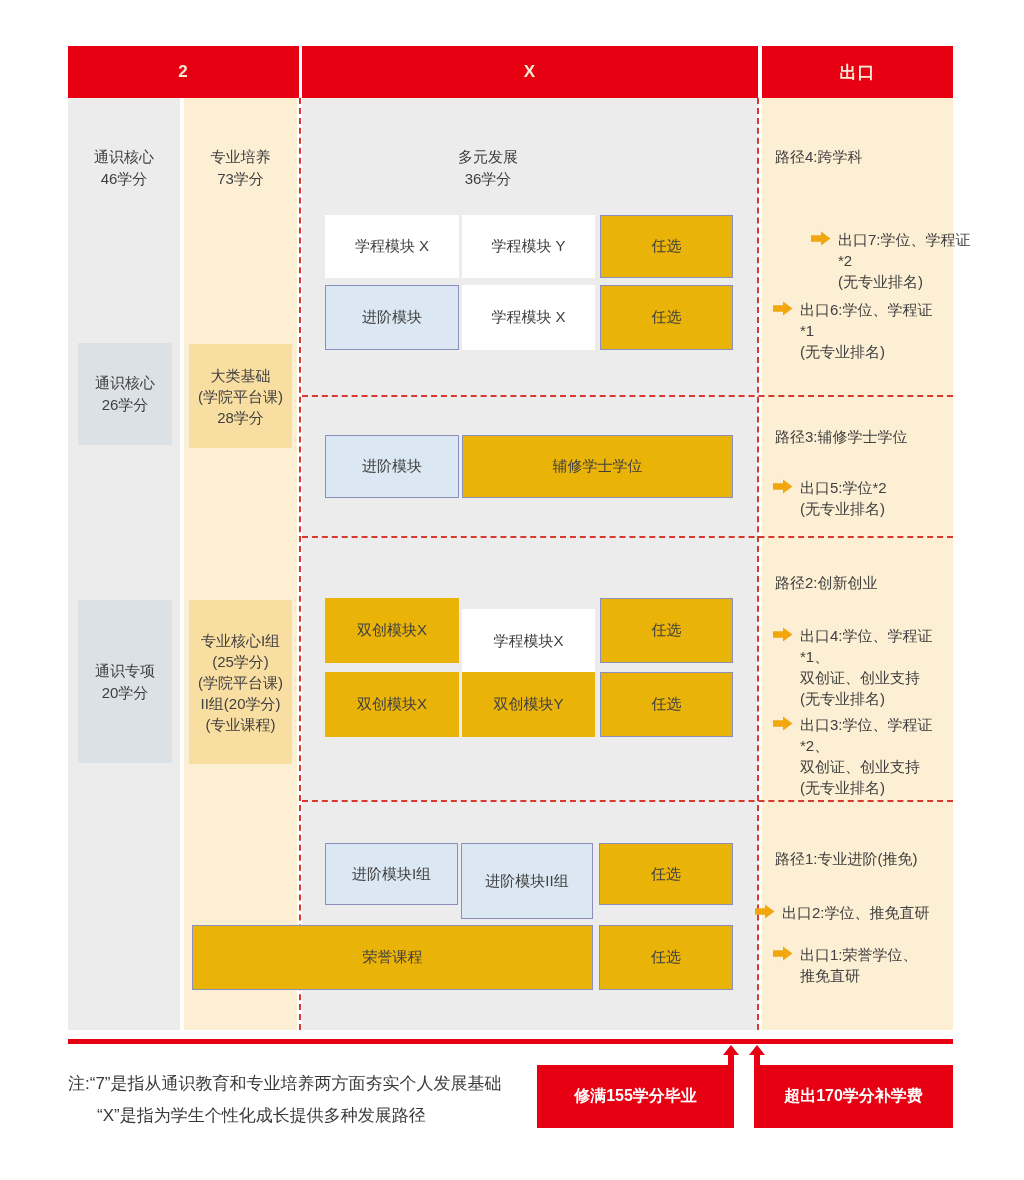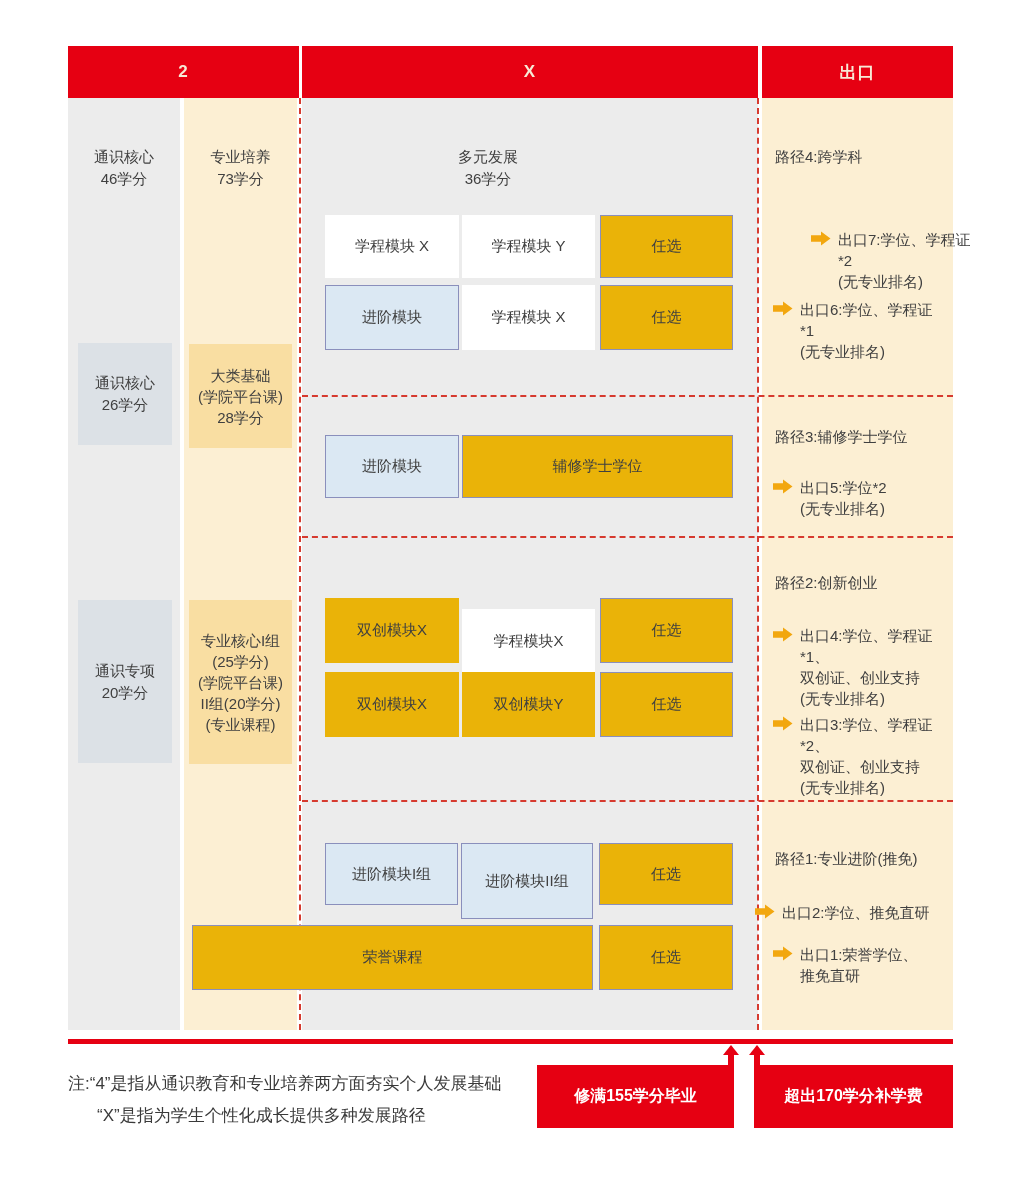--- a/index.html
+++ b/index.html
@@ -195,16 +195,16 @@
       <div class="stem"></div>
   </div>
   <div class="up-arrow" style="left:749px;top:1045px;">
     <div class="head"></div>
       <div class="stem"></div>
   </div>
 
   <div class="redbox" style="left:537px;top:1065px;width:197px;height:63px;">修满155学分毕业</div>
   <div class="redbox" style="left:754px;top:1065px;width:199px;height:63px;">超出170学分补学费</div>
 
-  <div class="note" style="left:68px;top:1072px;">注:“4”是指从通识教育和专业培养两方面夯实个人发展基础</div>
+  <div class="note" style="left:68px;top:1072px;">注:“7”是指从通识教育和专业培养两方面夯实个人发展基础</div>
   <div class="note" style="left:97px;top:1104px;">“X”是指为学生个性化成长提供多种发展路径</div>
 
 </div>
 
 </body></html>

